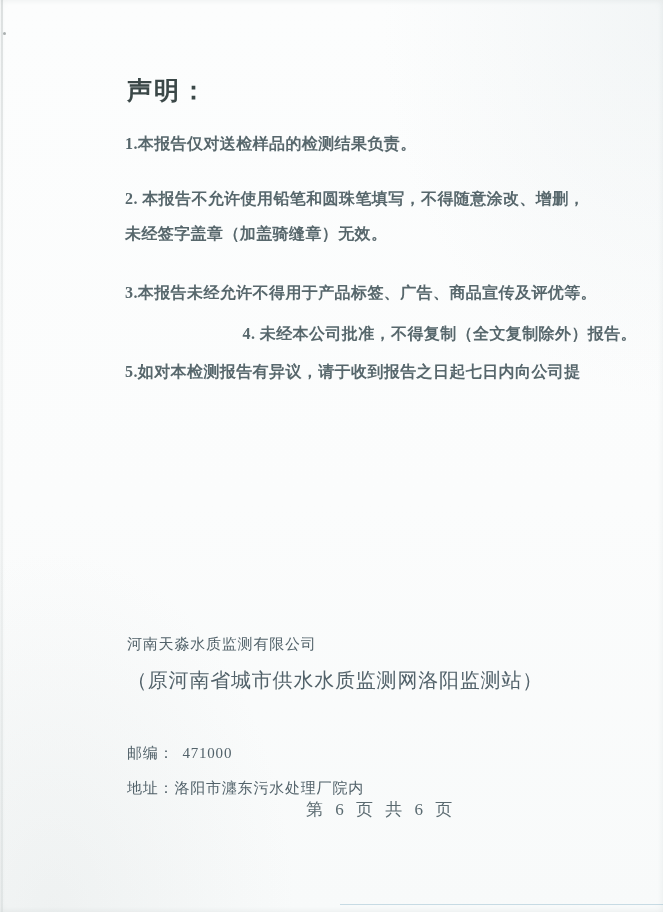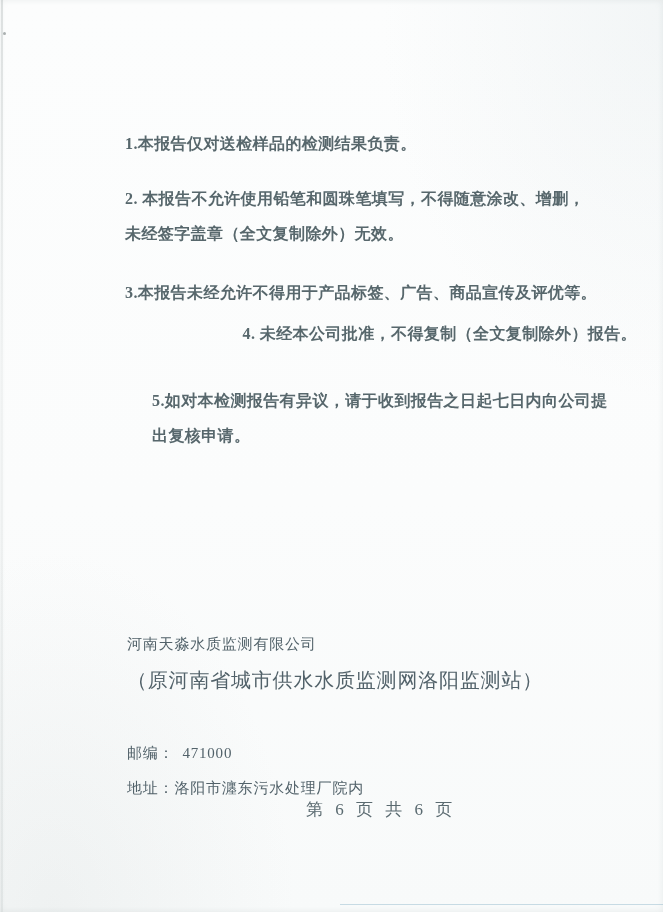--- a/index.html
+++ b/index.html
@@ -58,21 +58,21 @@
   .statement .line {
     height: 35px;
     line-height: 35px;
     white-space: nowrap;
     letter-spacing: 0.4px;
   }
   .s-0 { top: 126px; }
   .s-1 { top: 181px; }
   .s-2 { top: 275px; }
   .s-3 { top: 316px; text-align: right; }
-  .s-4 { top: 383px; margin-left: 27px; }
+  .s-4 { top: 354px; }
   .footer-line {
     position: absolute;
     left: 127px;
     height: 24px;
     line-height: 24px;
     color: #52626a;
     font-size: 15px;
     letter-spacing: 0.8px;
     white-space: nowrap;
   }
@@ -93,41 +93,41 @@
   }
 </style>
 </head>
 <body>
 
 <div class="sheet">
   <div class="edge-line-left"></div>
   <div class="speck-topleft"></div>
   <div class="scan-line-bottom"></div>
 
+  <div class="doc-title">声明：</div>
 
   <div class="statement s-0">
     <div class="line">1.本报告仅对送检样品的检测结果负责。</div>
   </div>
 
   <div class="statement s-1">
     <div class="line">2. 本报告不允许使用铅笔和圆珠笔填写，不得随意涂改、增删，</div>
-    <div class="line">未经签字盖章（全文复制除外）无效。</div>
+    <div class="line">未经签字盖章（加盖骑缝章）无效。</div>
   </div>
 
   <div class="statement s-2">
     <div class="line">3.本报告未经允许不得用于产品标签、广告、商品宣传及评优等。</div>
   </div>
 
   <div class="statement s-3">
     <div class="line">4. 未经本公司批准，不得复制（全文复制除外）报告。</div>
   </div>
 
   <div class="statement s-4">
     <div class="line">5.如对本检测报告有异议，请于收到报告之日起七日内向公司提</div>
-    <div class="line">出复核申请。</div>
   </div>
 
   <div class="footer-line f-company">河南天淼水质监测有限公司</div>
   <div class="footer-line f-former">（原河南省城市供水水质监测网洛阳监测站）</div>
 
 
   <div class="footer-line f-postcode">
     <span class="label">邮编：</span><span class="value">471000</span>
   </div>
 

